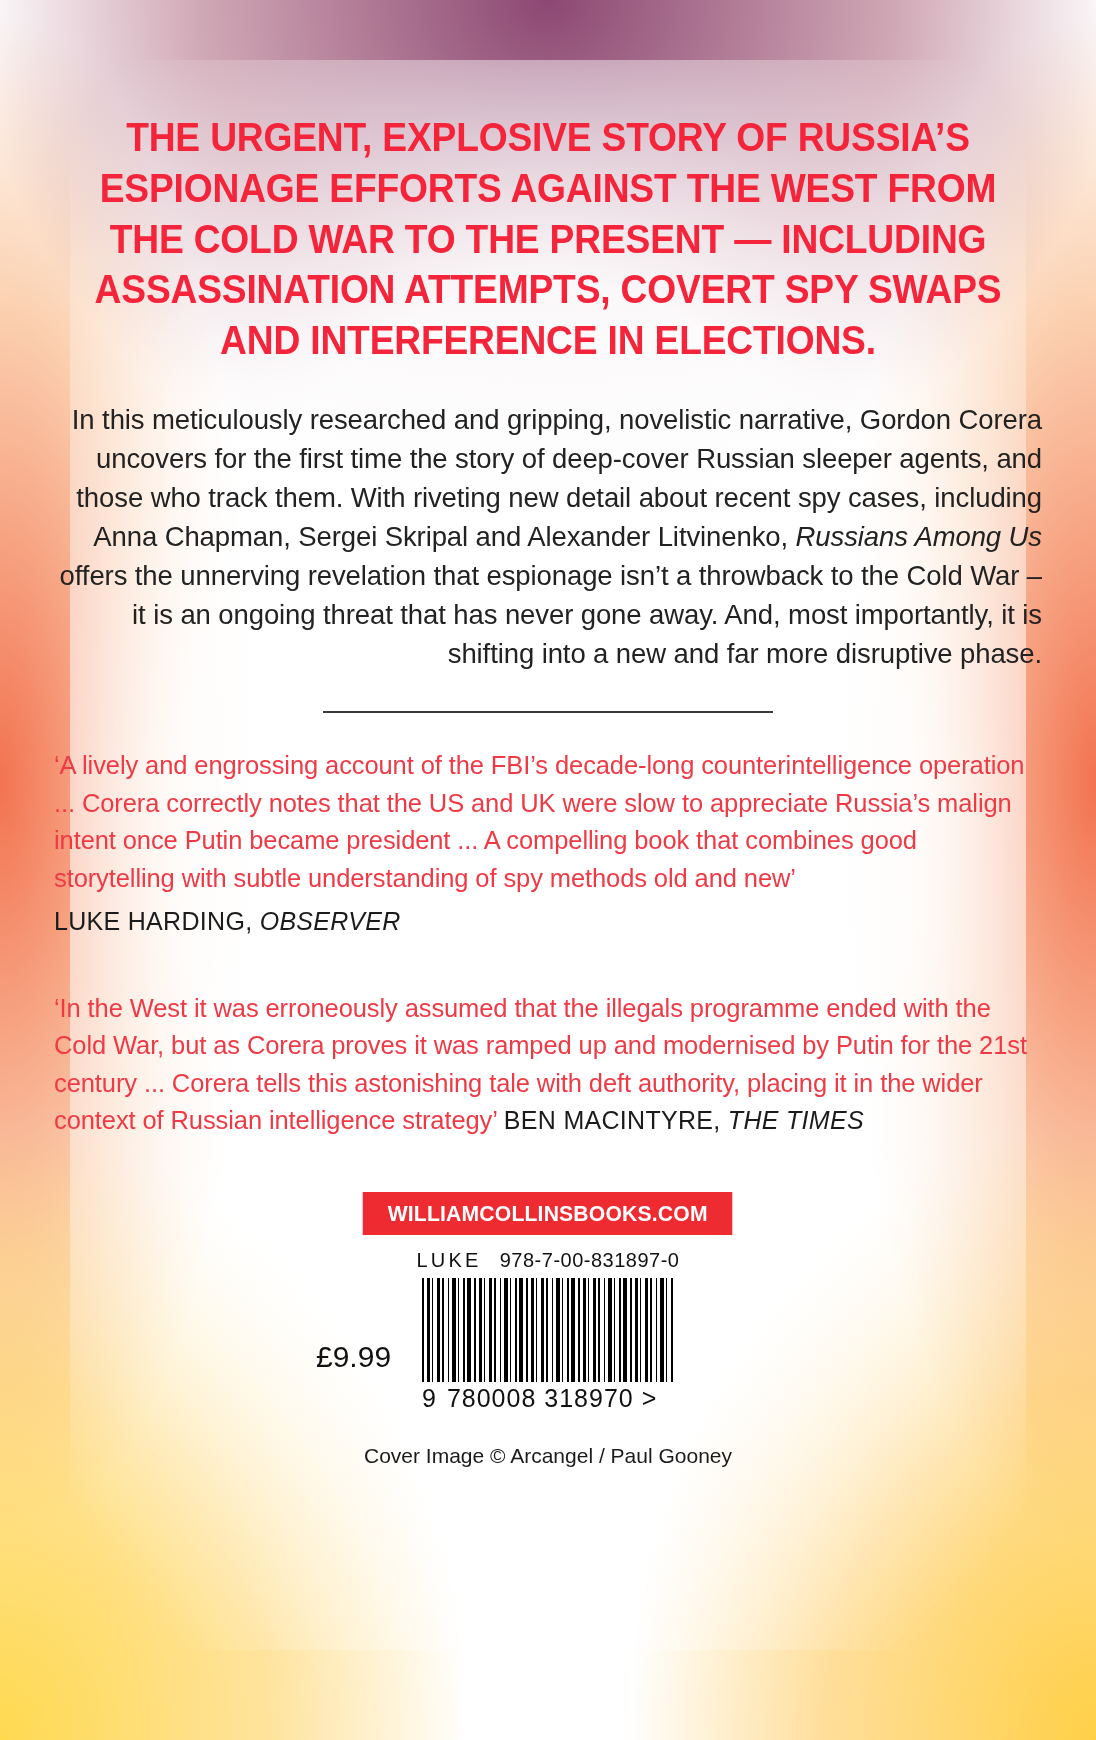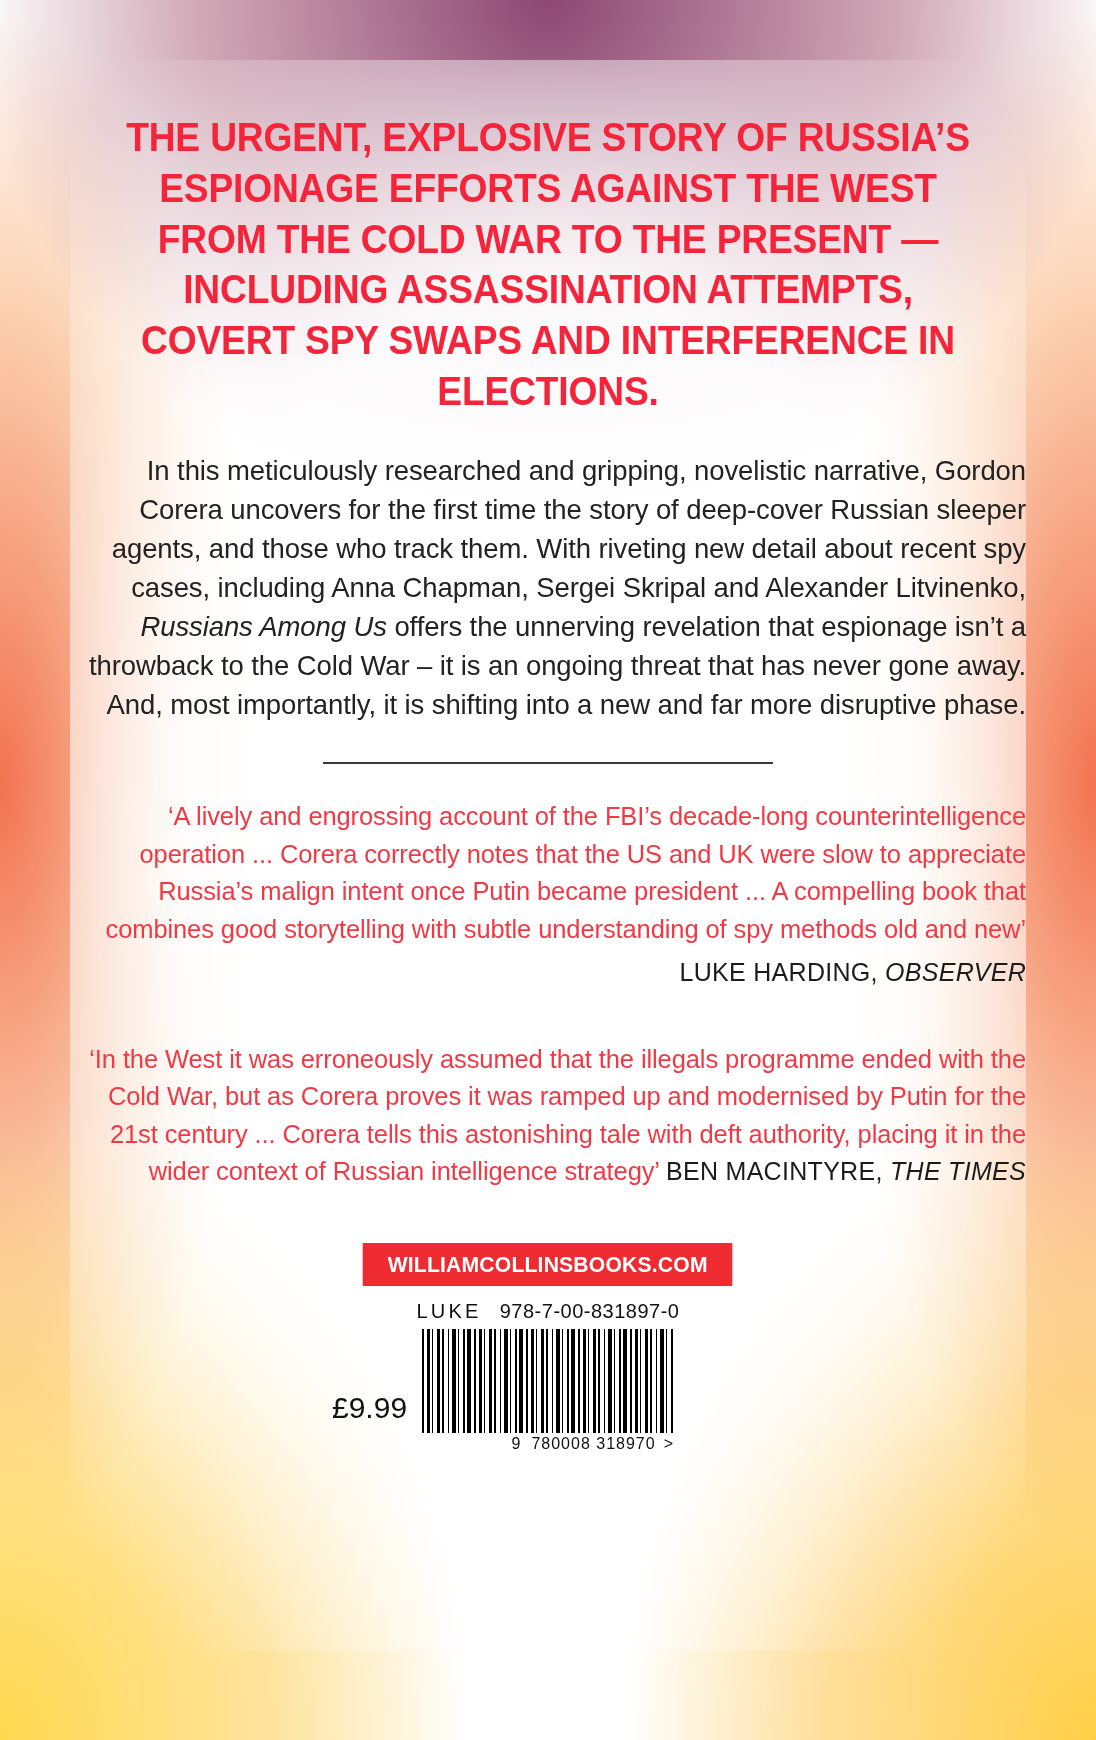--- a/index.html
+++ b/index.html
@@ -35,21 +35,21 @@
     content: "";
     position: absolute;
     left: 70px; right: 70px; top: 60px; bottom: 90px;
     background: radial-gradient(ellipse 70% 62% at 50% 48%, rgba(255,255,255,0.98) 0%, rgba(255,255,255,0.92) 55%, rgba(255,255,255,0) 100%);
     pointer-events: none;
   }
 
   .content {
     position: relative;
     z-index: 2;
-    padding: 0 70px;
+    padding: 0 54px;
     box-sizing: border-box;
   }
 
   
   .headline {
     margin: 0;
     padding-top: 112px;
     color: #f4243b;
     font-family: "Liberation Sans", sans-serif;
     font-weight: bold;
@@ -80,21 +80,21 @@
     height: 2px;
     background: #3a3a3a;
     margin: 38px auto 0 auto;
   }
 
   
   .quote {
     color: #ef3a46;
     font-size: 25.5px;
     line-height: 1.47;
-    text-align: right;
+    text-align: left;
     margin: 0;
     letter-spacing: -0.1px;
   }
   .quote-1 { margin-top: 34px; }
   .quote-2 { margin-top: 50px; }
 
   .attrib {
     display: block;
     color: #1b1b1b;
     font-size: 25px;
@@ -165,25 +165,25 @@
         #000 15px, #000 18px, #fff 18px, #fff 20px,
         #000 20px, #000 22px, #fff 22px, #fff 26px,
         #000 26px, #000 27px, #fff 27px, #fff 30px,
         #000 30px, #000 34px, #fff 34px, #fff 36px,
         #000 36px, #000 37px, #fff 37px, #fff 41px,
         #000 41px, #000 43px, #fff 43px, #fff 45px,
         #000 45px, #000 49px, #fff 49px, #fff 52px);
   }
   .barcode-digits {
     margin-top: 2px;
-    font-size: 16px;
+    font-size: 25px;
     letter-spacing: 1px;
     color: #111;
     white-space: nowrap;
-    text-align: right;
+    text-align: left;
   }
   .barcode-digits .lead { margin-right: 10px; }
   .barcode-digits .tail { margin-left: 8px; }
 
   .credit {
     margin-top: 16px;
     font-size: 21px;
     color: #1b1b1b;
     text-align: center;
   }
@@ -225,16 +225,17 @@
       <div class="barcode-row">
         <div class="price">£9.99</div>
         <div class="barcode-wrap">
           <div class="barcode"></div>
           <div class="barcode-digits">
             <span class="lead">9</span><span>780008</span>&nbsp;<span>318970</span><span class="tail">&gt;</span>
           </div>
         </div>
       </div>
 
+      <div class="credit">Cover Image © Arcangel / Paul Gooney</div>
     </div>
 
   </div>
 </div>
 
 </body></html>

